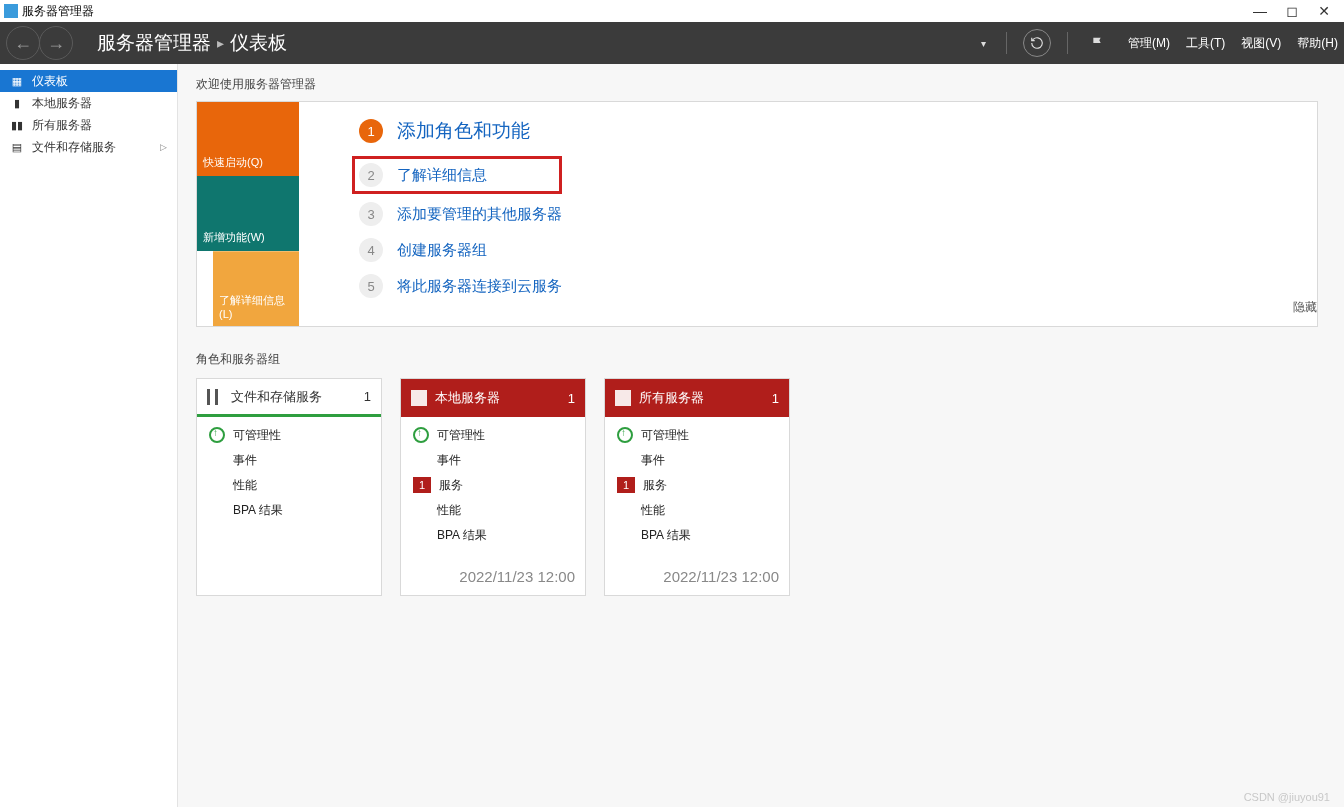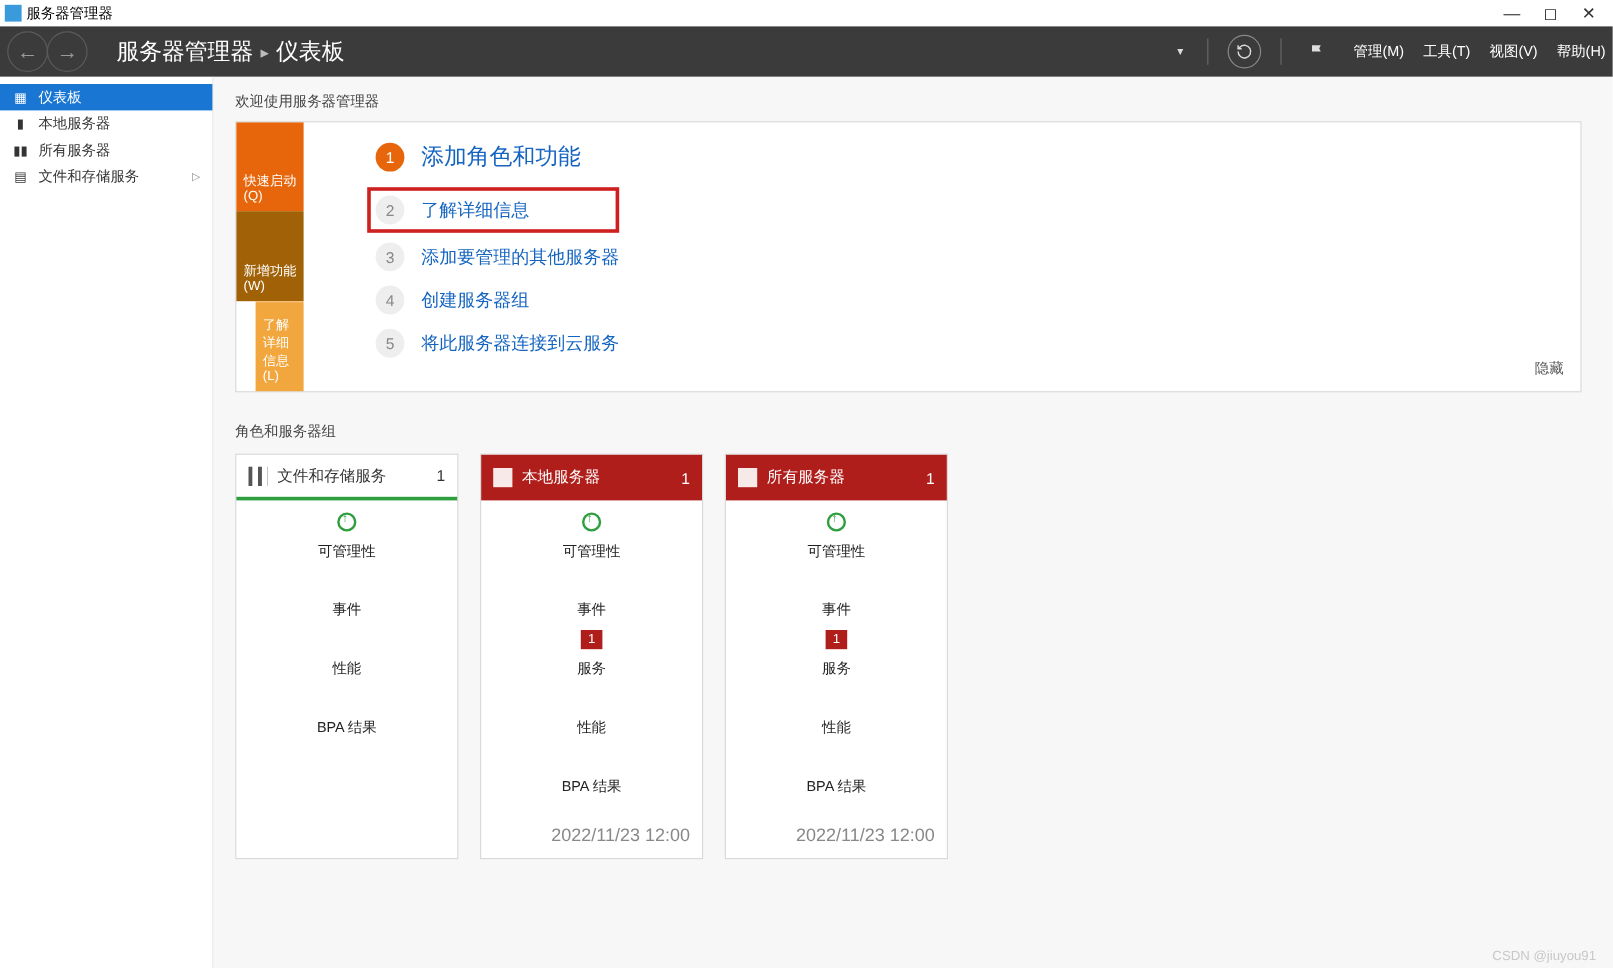--- a/index.html
+++ b/index.html
@@ -31,49 +31,49 @@
   .sidebar { width: 178px; background: #fff; border-right: 1px solid #e3e3e3; padding-top: 6px; }
   .sidebar .item { height: 22px; display: flex; align-items: center; padding: 0 10px; gap: 8px; color: #333; font-size: 12px; cursor: pointer; }
   .sidebar .item.active { background: #1976d2; color: #fff; }
   .sidebar .item .sicon { width: 14px; height: 14px; display: inline-flex; align-items: center; justify-content: center; font-size: 11px; }
   .sidebar .item .expand { margin-left: auto; color: #888; font-size: 9px; }
 
   .content { flex: 1; background: #f7f7f7; padding: 12px 26px 0 18px; overflow: auto; }
   .welcome-title { font-size: 12px; color: #444; margin-bottom: 8px; }
 
   .welcome-panel { background: #fff; border: 1px solid #d9d9d9; padding: 0; display: flex; position: relative; min-height: 222px; }
-  .orange-tabs { width: 56px; display: flex; flex-direction: column; }
+  .orange-tabs { width: 102px; display: flex; flex-direction: column; }
   .orange-tabs .otab { flex: 1; display: flex; align-items: flex-end; padding: 6px; color: #fff; font-size: 11px; cursor: pointer; }
   .otab.t1 { background: #e8660b; }
-  .otab.t2 { background: #a16207; }
+  .otab.t2 { background: #0f766e; }
   .otab.t3 { background: #f1a63e; border-top: 1px solid rgba(255,255,255,0.25); margin-left: 16px; }
 
   .steps { padding: 16px 30px 16px 60px; }
   .step { display: flex; align-items: center; gap: 14px; margin-bottom: 12px; }
   .step .num { width: 24px; height: 24px; border-radius: 50%; background: #eee; color: #888; display: flex; align-items: center; justify-content: center; font-size: 13px; }
   .step.primary .num { background: #e8660b; color: #fff; }
   .step.primary .label { color: #1565c0; font-size: 19px; }
   .step .label { color: #1565c0; font-size: 15px; cursor: pointer; }
   .step.boxed { border: 3px solid #cf2020; padding: 4px 8px 4px 4px; margin-left: -7px; margin-bottom: 8px; }
-  .hide-link { position: absolute; right: 14px; bottom: 10px; color: #555; font-size: 12px; cursor: pointer; }
+  .hide-link { position: absolute; right: 0; bottom: 10px; color: #555; font-size: 12px; cursor: pointer; }
 
   .groups-title { margin-top: 24px; font-size: 12px; color: #444; }
   .groups-sub { font-size: 11px; color: #888; margin-top: 2px; }
 
   .cards { display: flex; gap: 18px; margin-top: 10px; }
   .card { width: 186px; border: 1px solid #d9d9d9; background: #fff; display: flex; flex-direction: column; }
   .card .chead { height: 38px; display: flex; align-items: center; padding: 0 10px; gap: 8px; font-size: 13px; position: relative; }
   .card .chead .count { margin-left: auto; }
   .card .chead.green { color: #333; border-bottom: 3px solid #2e9e3f; }
   .card .chead.red { background: #b01e1b; color: #fff; }
   .card .chead .cicon { width: 16px; height: 16px; display: inline-block; }
   .chead.green .cicon { background: linear-gradient(90deg,#555 40%,transparent 40%),linear-gradient(90deg,#999 40%,transparent 40%); background-size:8px 8px; }
   .chead.red .cicon { background: #fff; opacity: 0.9; }
   .card .cbody { padding: 10px 12px; flex: 1; }
-  .card .cbody .row { display: flex; align-items: center; gap: 8px; margin-bottom: 8px; font-size: 12px; color: #222; flex-direction: column; }
+  .card .cbody .row { display: flex; align-items: flex-start; gap: 8px; margin-bottom: 8px; font-size: 12px; color: #222; }
   .card .cbody .row .ricon { width: 16px; height: 16px; }
   .row .ok { border: 2px solid #2e9e3f; border-radius: 50%; position: relative; }
   .row .ok::after { content: "↑"; color: #2e9e3f; font-size: 10px; position: absolute; left: 2px; top: -2px; }
   .row .badge { width: 18px; height: 16px; background: #b01e1b; color: #fff; display: flex; align-items: center; justify-content: center; font-size: 11px; }
   .card .cfoot { text-align: right; font-size: 15px; color: #888; padding: 6px 10px 10px; }
 
   .watermark { position: fixed; right: 14px; bottom: 4px; color: #c8c8c8; font-size: 11px; }
 </style>
 </head>
 <body>

